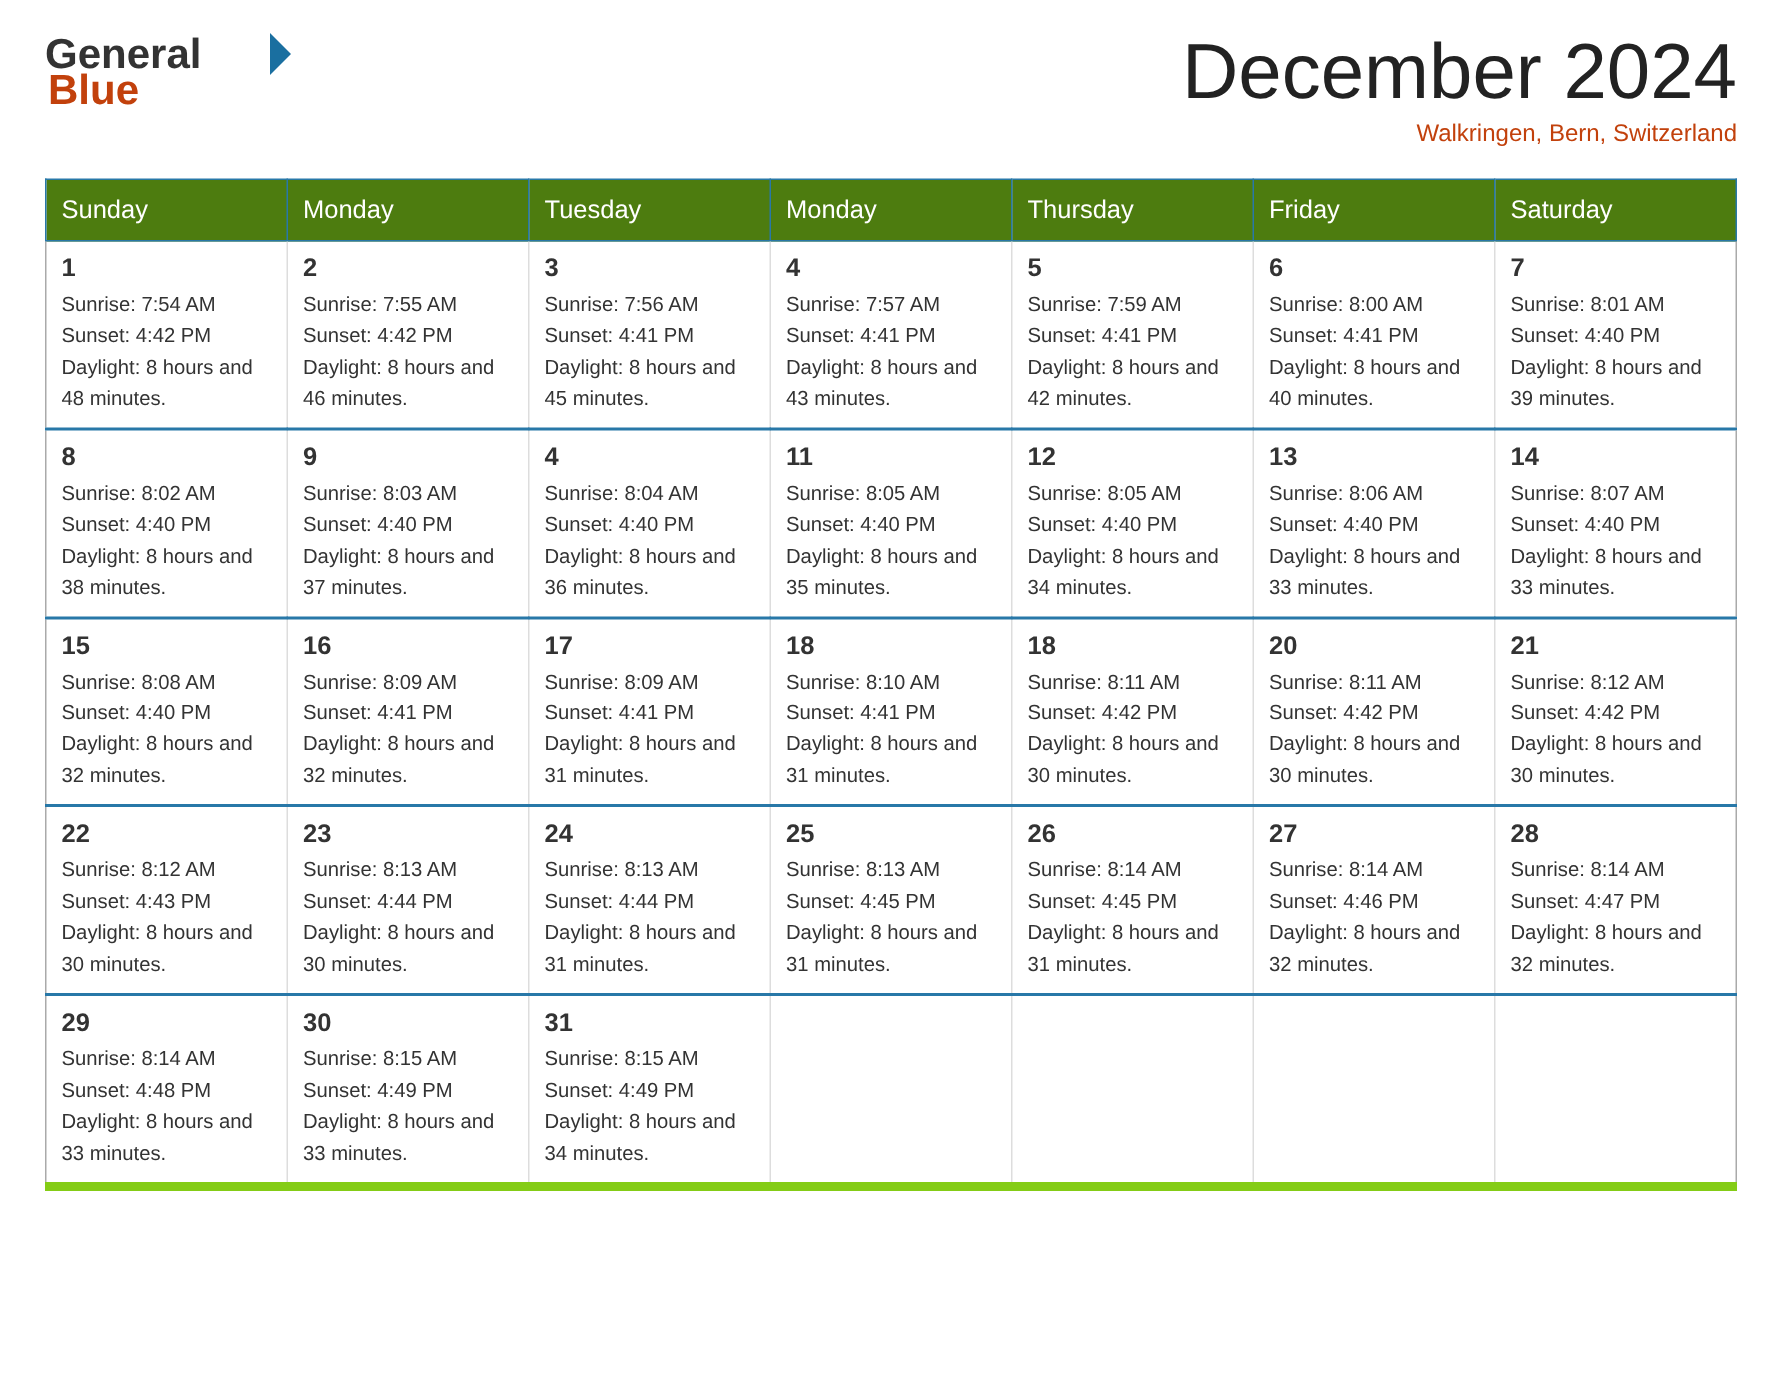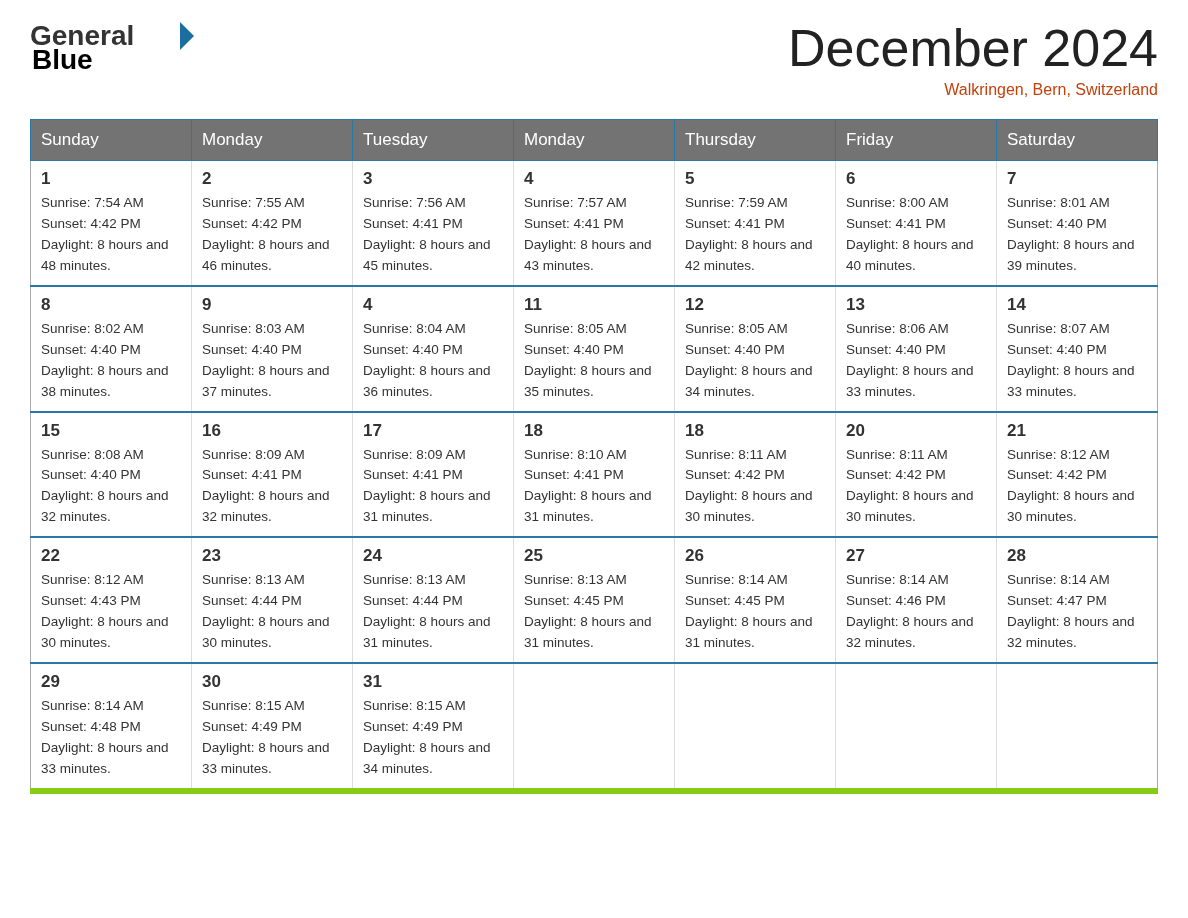--- a/index.html
+++ b/index.html
@@ -33,21 +33,21 @@
     .logo-arrow {
       width: 0;
       height: 0;
       border-left: 14px solid #1a6fa0;
       border-top: 14px solid transparent;
       border-bottom: 14px solid transparent;
       margin: 0 3px;
       display: inline-block;
     }
     .logo-blue {
-      color: #000000;
+      color: #c2410c;
       font-size: 28px;
       font-weight: bold;
     }
     .title-section {
       text-align: right;
     }
     .month-title {
       font-size: 52px;
       font-weight: normal;
       color: #222;
@@ -56,21 +56,21 @@
     .location {
       font-size: 16px;
       color: #c2410c;
       margin-top: 4px;
     }
     table {
       width: 100%;
       border-collapse: collapse;
     }
     thead tr {
-      background-color: #737373;
+      background-color: #4d7c0f;
     }
     thead th {
       color: white;
       padding: 10px 10px 10px 10px;
       text-align: left;
       font-size: 17px;
       font-weight: normal;
       border: 1px solid #2878a8;
     }
     tbody tr {

